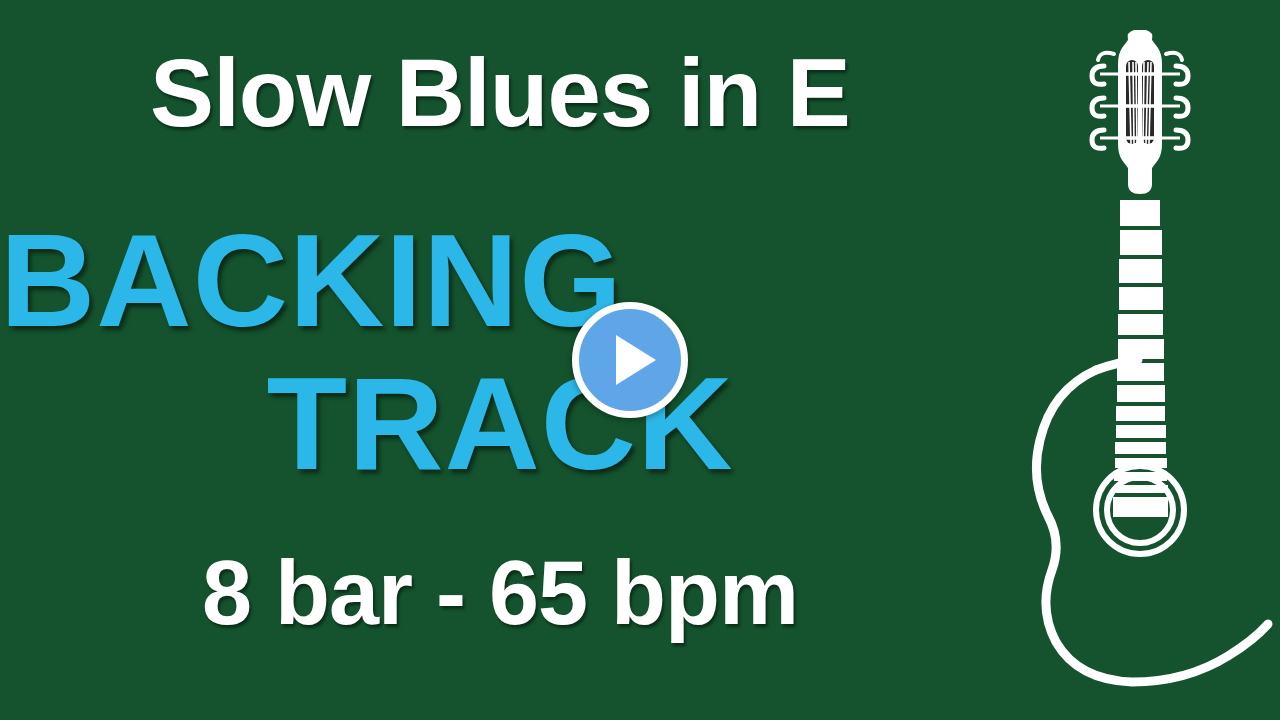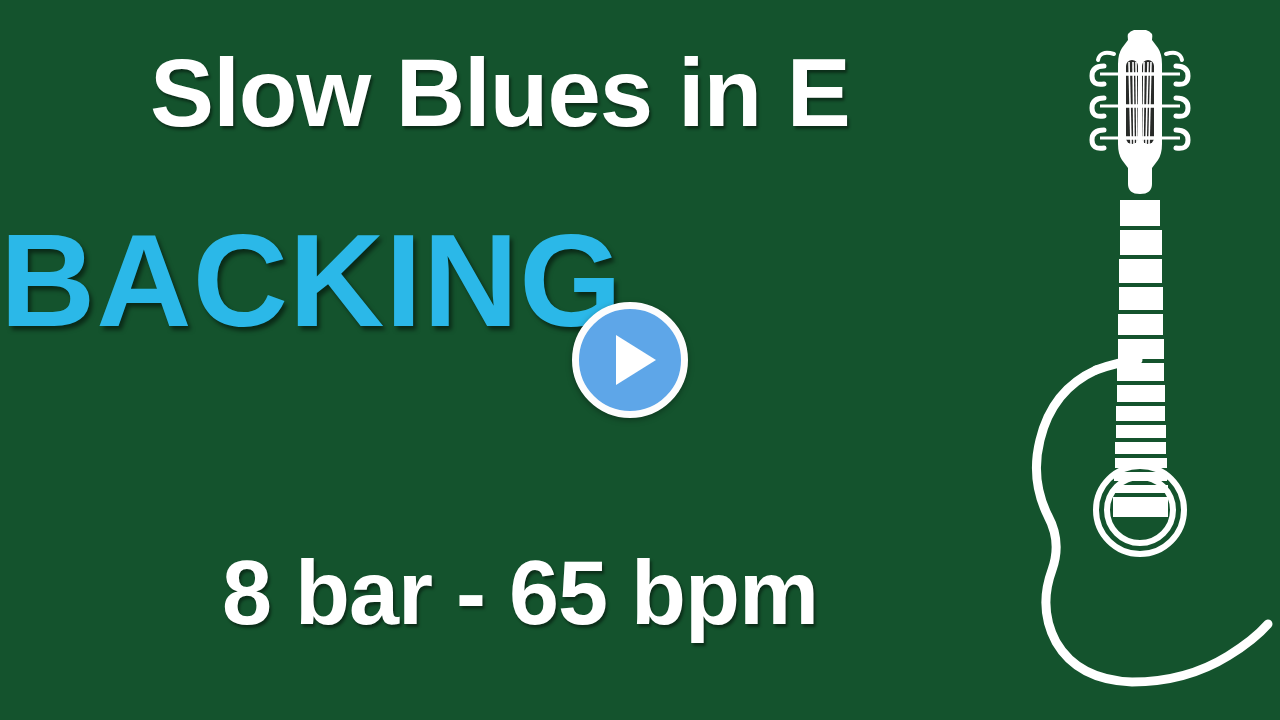--- a/index.html
+++ b/index.html
@@ -77,21 +77,20 @@
     top: 548px;
     width: 1000px;
     text-align: center;
     font-size: 90px;
     line-height: 1;
     font-weight: 700;
     color: #ffffff;
     letter-spacing: -1px;
     text-shadow: 2px 3px 3px rgba(0,0,0,0.45);
     white-space: nowrap;
-    padding-left: 20px;
   }
 
   
   .play-button {
     position: absolute;
     left: 572px;
     top: 302px;
     width: 116px;
     height: 116px;
     border-radius: 50%;
@@ -127,20 +126,21 @@
 <body>
 
 <div id="stage">
 
   <div class="text-col">
 
     <div class="title-main">Slow Blues in E</div>
 
     <div class="word-backing">BACKING</div>
 
+    <div class="word-track">TRACK</div>
 
     <div class="subtitle">8 bar - 65 bpm</div>
   </div>
 
   <div class="play-button">
     <div class="play-triangle"></div>
   </div>
 
   <svg class="guitar" viewBox="0 0 280 670">
 

